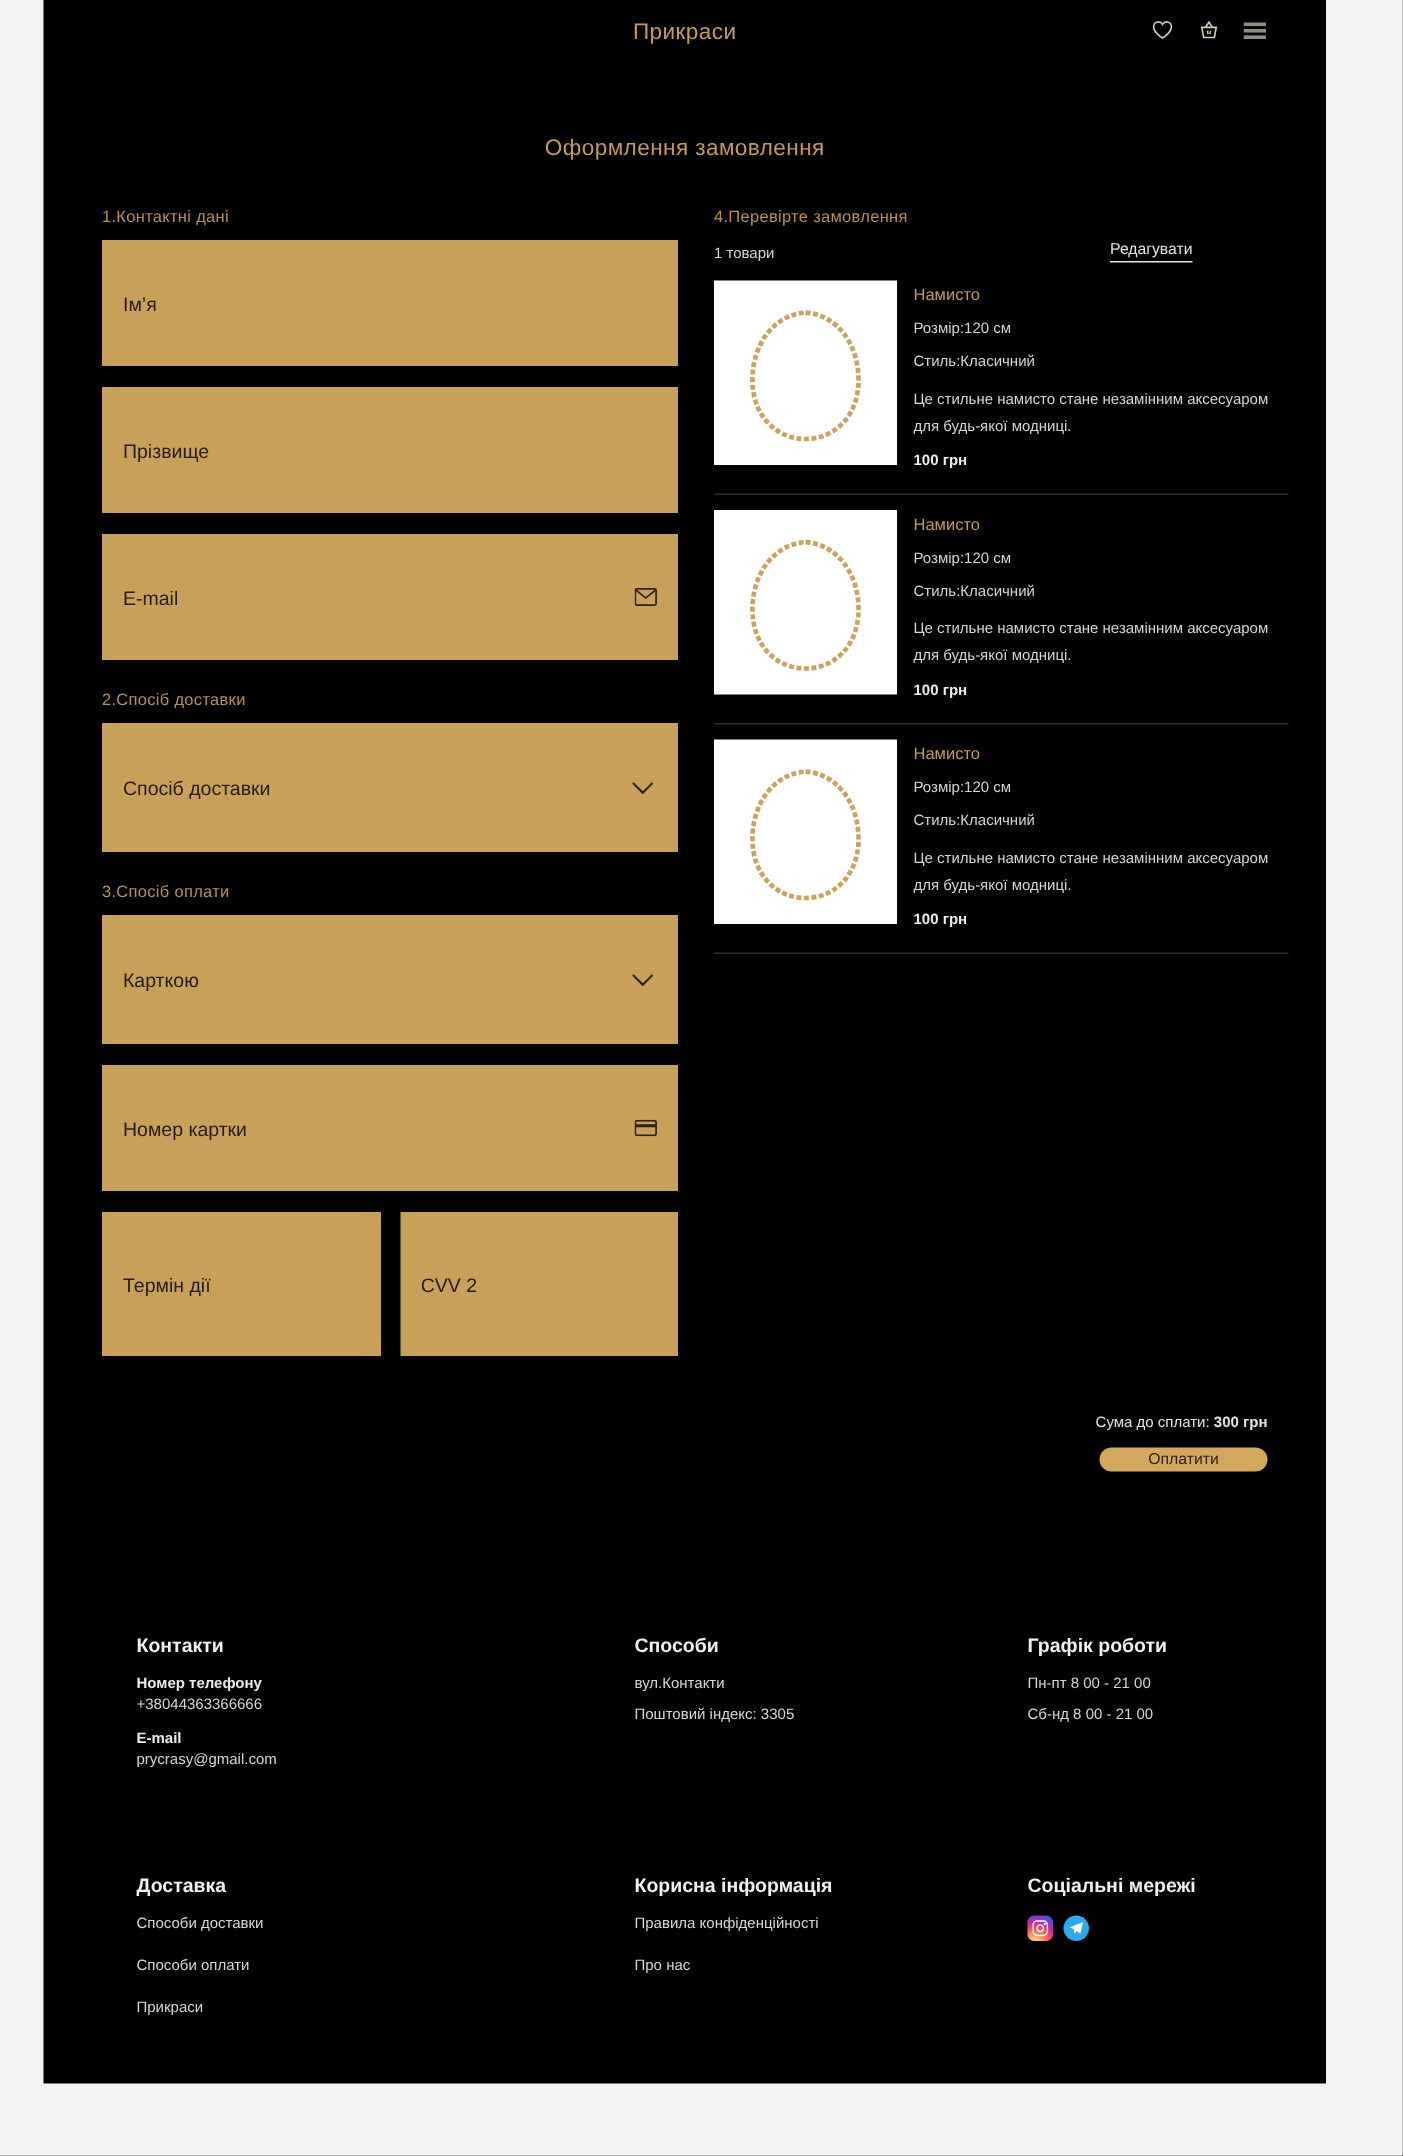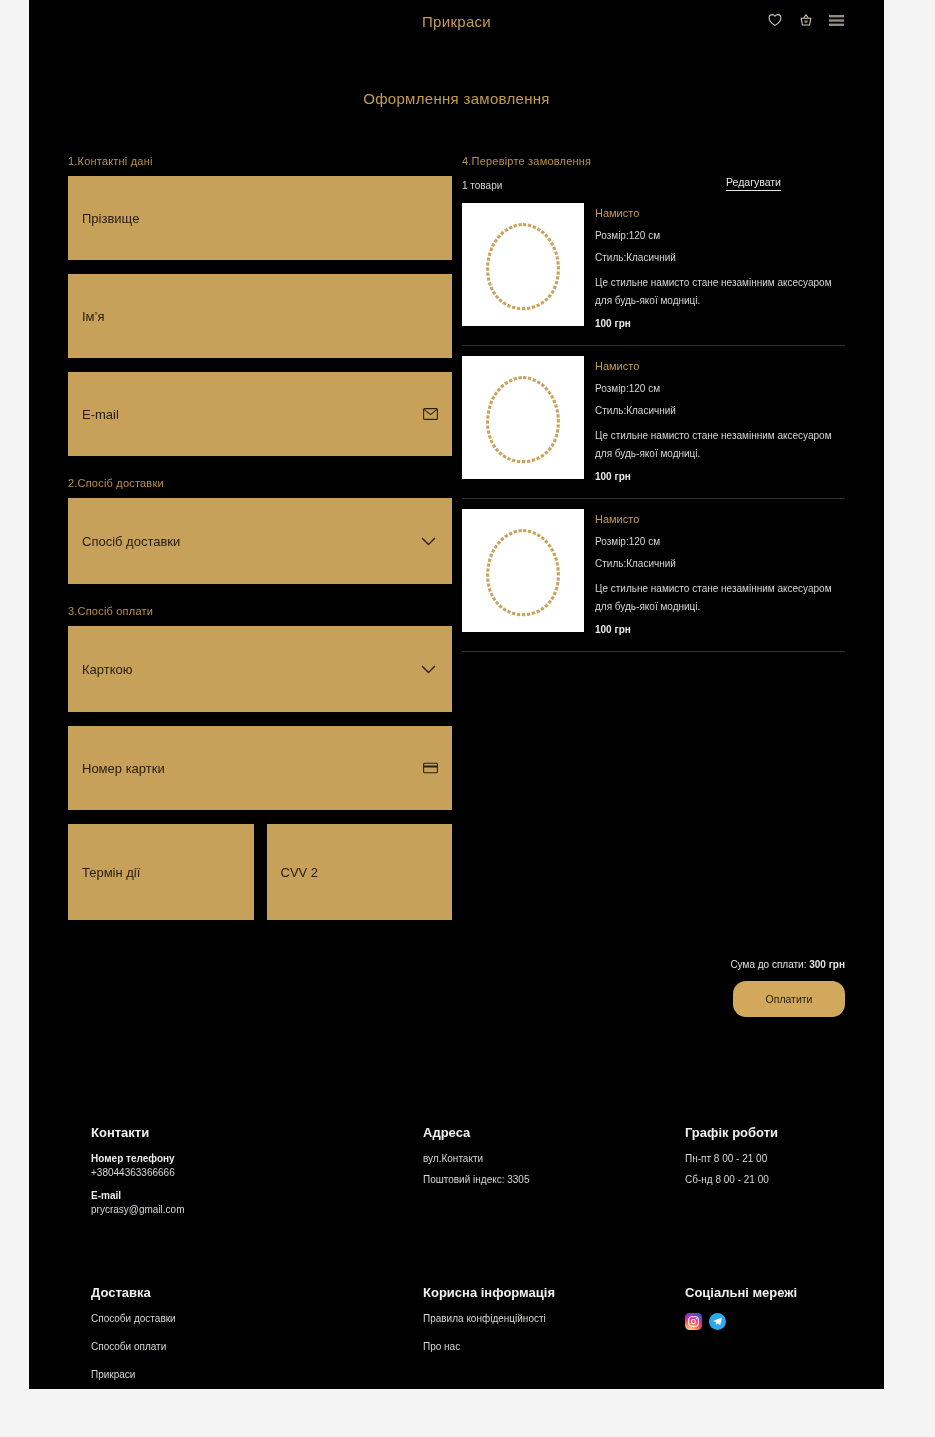--- a/index.html
+++ b/index.html
@@ -26,22 +26,22 @@
   .hdr-icons .icobtn { background:none; border:none; cursor:pointer; padding:0; line-height:0; }
 
   
   .page-h1 {
     margin-top:46px; text-align:center;
     font-size:15px; color:#c59b4e; font-weight:400; letter-spacing:.3px;
   }
 
   
   .main {
-    display:grid; grid-template-columns:384px 383px; gap:10px;
-    padding:0 39px; margin-top:48px;
+    display:grid; grid-template-columns:384px 383px; gap:24px;
+    padding:0 39px; margin-top:32px;
   }
   .sec-label { font-size:11px; color:#bb9149; margin-bottom:9px; letter-spacing:.2px; }
   .mt-sec { margin-top:21px; }
 
   .field { position:relative; margin-bottom:14px; }
   .field input {
     width:100%; height:84px; border:none; outline:none;
     background:#c7a159; color:#241d12;
     font-family:"Liberation Sans", sans-serif; font-size:13px;
     padding:0 40px 0 14px;
@@ -78,21 +78,21 @@
   .p-line { font-size:10px; color:#d8d5d0; margin-bottom:11px; }
   .p-desc { font-size:10px; color:#d8d5d0; line-height:1.75; max-width:244px; margin-bottom:9px; }
   .p-price { font-size:10px; font-weight:700; color:#eceae6; }
   .divider { border:none; border-top:1px solid #32302c; margin:16px 0 10px; }
 
   
   .summary { padding:0 39px; margin-top:34px; text-align:right; }
   .sum-line { font-size:10px; color:#e6e3de; }
   .sum-line b { font-weight:700; }
   .pay-btn {
-    margin-top:11px; width:112px; height:36px; border:none; border-radius:13px;
+    margin-top:11px; width:112px; height:16px; border:none; border-radius:13px;
     background:#d2a95c; color:#2a2010; font-size:10.5px; cursor:pointer;
     font-family:"Liberation Sans", sans-serif;
   }
   .summary-inner { display:inline-flex; flex-direction:column; align-items:flex-end;justify-content:flex-end; }
 
   
   .footer {
     margin-top:108px; padding:0 62px;
     display:grid; grid-template-columns:332px 262px 1fr;
     row-gap:58px;
@@ -146,25 +146,25 @@
 
   <h1 class="page-h1">Оформлення замовлення</h1>
 
   <div class="main">
 
     <div>
 
       <div class="sec-label">1.Контактні дані</div>
 
       <div class="field">
+        <input type="text" placeholder="Ім’я" style="">
+      </div>
+
+      <div class="field">
         <input type="text" placeholder="Прізвище" style="">
-      </div>
-
-      <div class="field">
-        <input type="text" placeholder="Ім’я" style="">
       </div>
 
       <div class="field">
         <input type="text" placeholder="E-mail" style="">
         <span class="f-ico">
           <svg width="15" height="12" viewBox="0 0 15 12">
               <rect x="0.6" y="0.6" width="13.8" height="10.8" rx="1" fill="none" stroke="#2a2214" stroke-width="1.1"></rect>
               <path d="M1 1.4 L7.5 6.6 L14 1.4" fill="none" stroke="#2a2214" stroke-width="1.1"></path>
             </svg>
         </span>
@@ -285,21 +285,21 @@
         <div class="f-subh">Номер телефону</div>
         <div class="f-txt">+38044363366666</div>
       </div>
       <div class="f-block">
         <div class="f-subh">E-mail</div>
         <div class="f-txt">prycrasy@gmail.com</div>
       </div>
     </div>
 
     <div>
-      <div class="f-h">Адреса</div>
+      <div class="f-h">Способи</div>
       <div class="f-txt" style="margin-bottom:10px">вул.Контакти</div>
       <div class="f-txt">Поштовий індекс: 3305</div>
     </div>
 
     <div>
       <div class="f-h">Графік роботи</div>
       <div class="f-txt" style="margin-bottom:10px">Пн-пт 8 00 - 21 00</div>
       <div class="f-txt">Сб-нд 8 00 - 21 00</div>
     </div>
 

